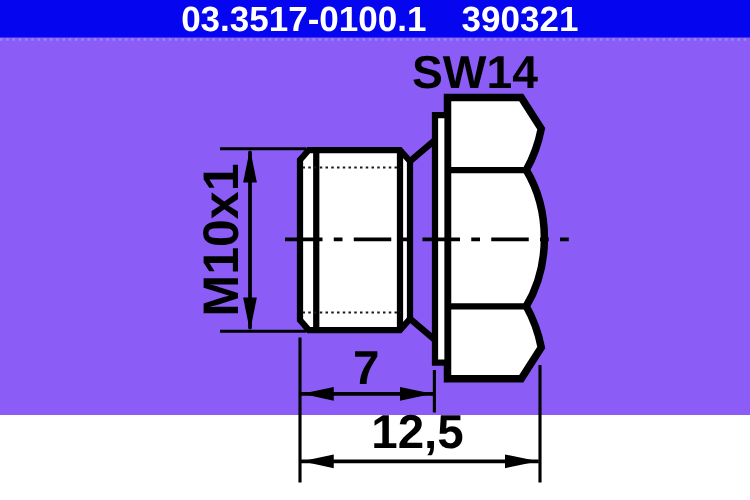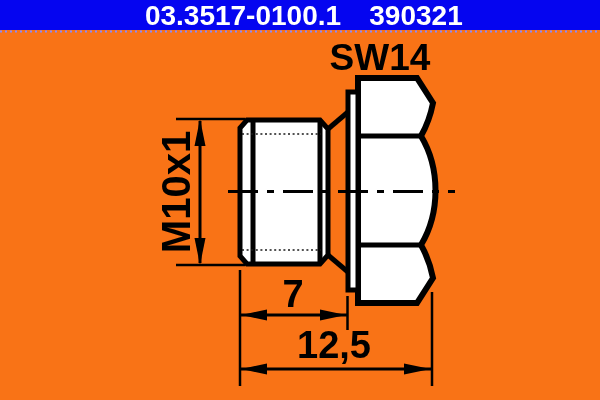--- a/index.html
+++ b/index.html
@@ -6,22 +6,22 @@
     margin: 0;
     padding: 0;
     width: 600px;
     height: 400px;
     background: #ffffff;
     overflow: hidden;
   }
   .stage {
     position: relative;
     width: 600px;
-    height: 400px;
-    background: #f97316;
+    height: 332px;
+    background: #8b5cf6;
   }
   svg text {
     font-family: "Liberation Sans", "DejaVu Sans", sans-serif;
     font-weight: bold;
     fill: #000000;
   }
   svg text.banner-text {
     fill: #ffffff;
   }
   .outline   { fill: #ffffff; stroke: #000000; stroke-width: 6;   stroke-linejoin: miter; }

